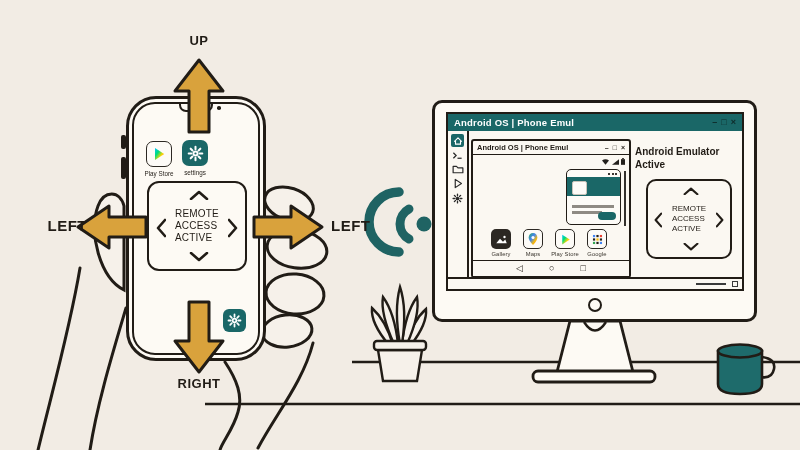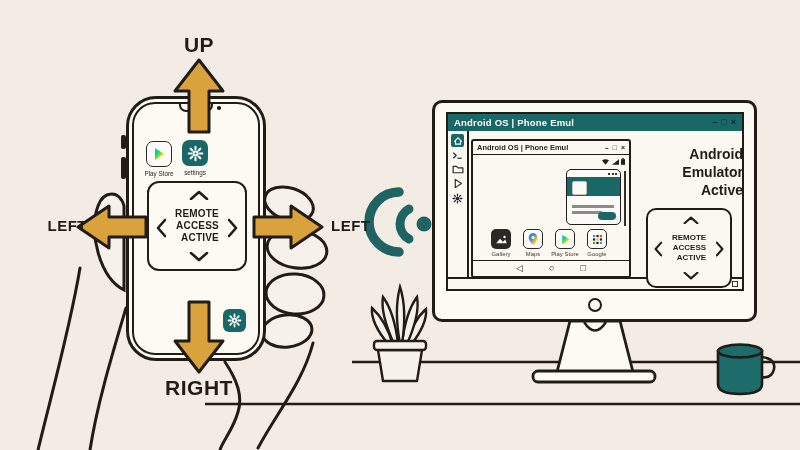--- a/index.html
+++ b/index.html
@@ -72,21 +72,21 @@
   .iw-app .ic { width:20px; height:20px; margin:0 auto; border-radius:5px;
                 display:flex; align-items:center; justify-content:center; }
   .ic-outline { background:#fdfbf7; border:1.5px solid #2c2823; }
   .ic-dark { background:#2c2823; }
   .iw-app .lbl { font-size:5.8px; margin-top:2px; color:#3a352e; letter-spacing:0.1px; }
   .iw-nav { position:absolute; left:0; right:0; bottom:0; height:16px;
             border-top:1.8px solid #211c16; background:#fbf8f2;
             display:flex; align-items:center; justify-content:center; gap:26px; }
   .iw-nav span { font-size:9px; color:#211c16; line-height:1; cursor:default; }
   .right-panel { position:absolute; left:187px; top:0; width:108px; }
-  .rp-heading { margin-top:14px; text-align:right; font-size:14px; font-weight:bold;
+  .rp-heading { margin-top:14px; text-align:left; font-size:10px; font-weight:bold;
                 line-height:1.3; white-space:pre-line; }
   .remote-panel-sm {
     margin:8px auto 0; width:86px; height:80px; position:relative;
     border:2.5px solid #211c16; border-radius:10px; background:#fbf8f2;
   }
   .bottom-strip {
     flex:0 0 auto; height:12px; border-top:2px solid #211c16;
     display:flex; align-items:center; justify-content:flex-end; padding-right:4px;
   }
   .strip-line { width:30px; border-top:2px solid #3a3a3a; margin-right:6px; }
@@ -110,32 +110,32 @@
   .app-item { position:absolute; width:36px; text-align:center; cursor:default; }
   .app-item .ic { width:26px; height:26px; margin:0 auto; border-radius:7px;
                   display:flex; align-items:center; justify-content:center; }
   .app-item .lbl { font-size:6.3px; margin-top:3px; color:#2a251f; }
   .ic-teal { background:#1a6767; }
   .remote-panel {
     position:absolute; left:18px; top:82px; width:100px; height:90px;
     border:2.5px solid #211c16; border-radius:12px; background:#fdfaf4;
   }
   .rp-text { position:absolute; inset:0; display:flex; align-items:center; justify-content:center;
-             text-align:right; font-weight:bold; white-space:pre-line;border-radius:15px; }
+             text-align:left; font-weight:normal; white-space:pre-line;border-radius:15px; }
   .remote-panel .rp-text { font-size:10px; line-height:1.2; letter-spacing:0.2px; }
   .remote-panel-sm .rp-text { font-size:8px; line-height:1.25; }
   .chev { position:absolute; }
   .gear-badge { position:absolute; left:94px; top:210px; width:23px; height:23px;
                 background:#1a6767; border-radius:6px;
                 display:flex; align-items:center; justify-content:center; cursor:default; }
 
   
   .arrow { position:absolute; z-index:7; }
   .dir-label { position:absolute; z-index:8; font-weight:bold; letter-spacing:0.5px; }
-  .lbl-lg { font-size:21px; }
+  .lbl-lg { font-size:13px; }
   .lbl-md { font-size:15px; }
 </style>
 </head>
 <body>
 
 <svg width="0" height="0" style="position:absolute">
   <defs>
     <linearGradient id="g-play" x1="0" y1="0" x2="1" y2="1">
       <stop offset="0" stop-color="#00c4ff"></stop>
         <stop offset="0.35" stop-color="#00dd7a"></stop>

